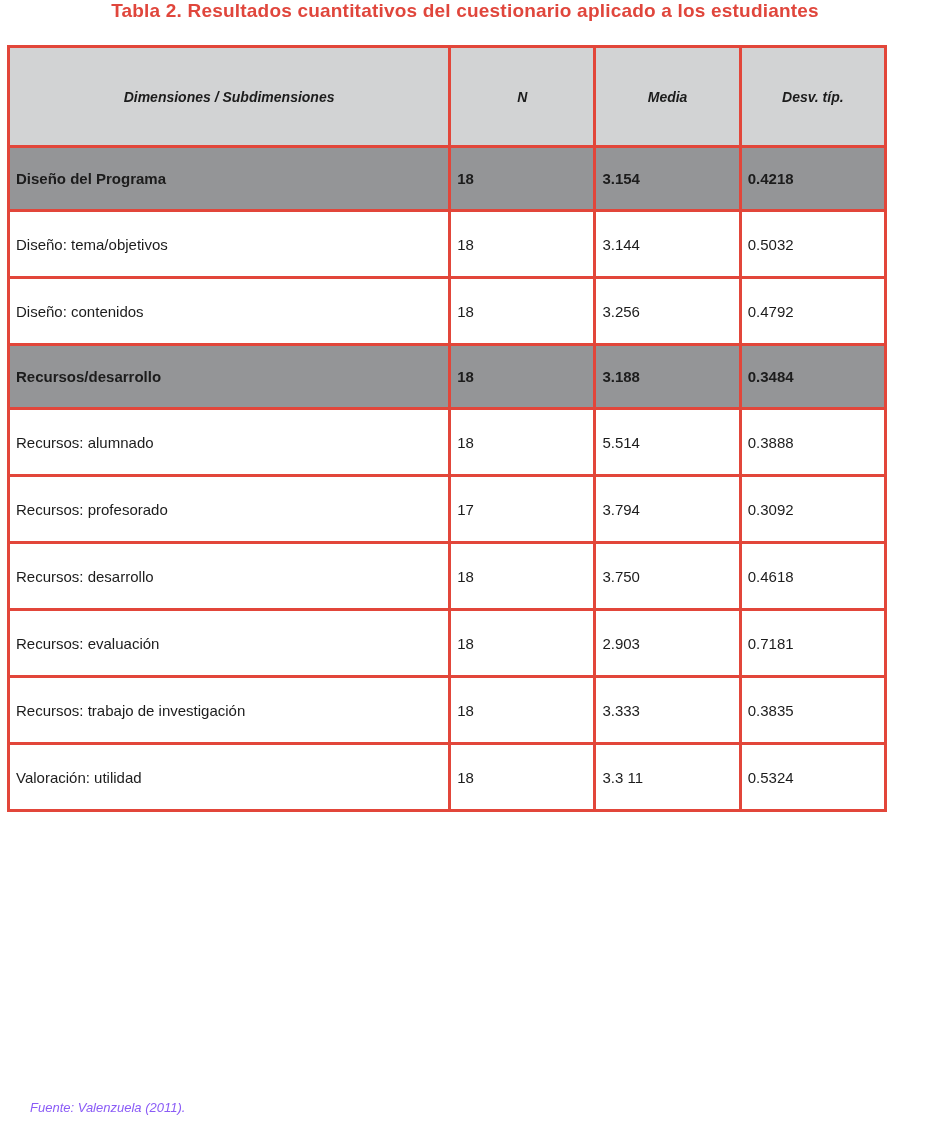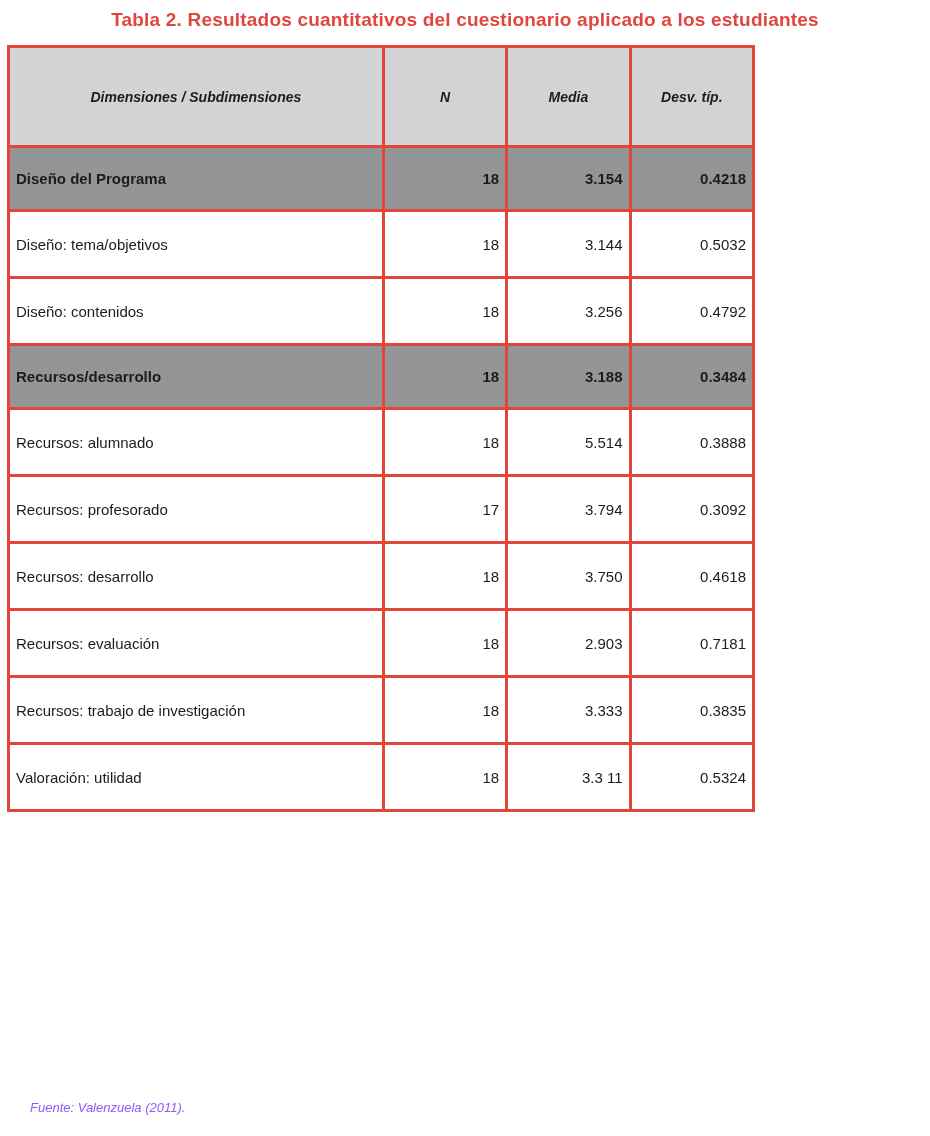--- a/index.html
+++ b/index.html
@@ -14,32 +14,31 @@
   body{
     width:930px;height:1136px;
     background:#ffffff;
     font-family:"Liberation Sans","DejaVu Sans",sans-serif;
     color:var(--text);
     position:relative;
     overflow:hidden;
   }
   .page-title{
     margin:0;
-    padding-top:9px;
     text-align:center;
     font-size:19px;
     font-weight:bold;
     letter-spacing:0.2px;
     color:var(--accent);
   }
   table.results{
     position:absolute;
     left:7px;
     top:45px;
-    width:748px;
+    width:880px;
     border-collapse:collapse;
     table-layout:fixed;
   }
   table.results col.c1{width:50.3%;}
   table.results col.c2,
   table.results col.c3,
   table.results col.c4{width:16.5666%;}
   table.results th,
   table.results td{
     border:3px solid var(--border);
@@ -56,21 +55,21 @@
     font-size:14px;
     text-align:center;
   }
   table.results tbody tr{height:67px;background:#ffffff;}
   table.results tbody tr.section{height:64px;}
   table.results tbody tr.section td{
     background:var(--section-bg);
     font-weight:bold;
   }
   td.c-label{text-align:left;padding-left:13px;}
-  td.c-num{text-align:right;}
+  td.c-num{text-align:left;}
   td.c-num.top{vertical-align:top;padding-top:11px;}
   .source-note{
     position:absolute;
     left:30px;
     top:1100px;
     font-size:13px;
     font-style:italic;
     color:#8b5cf6;
   }
 </style>

